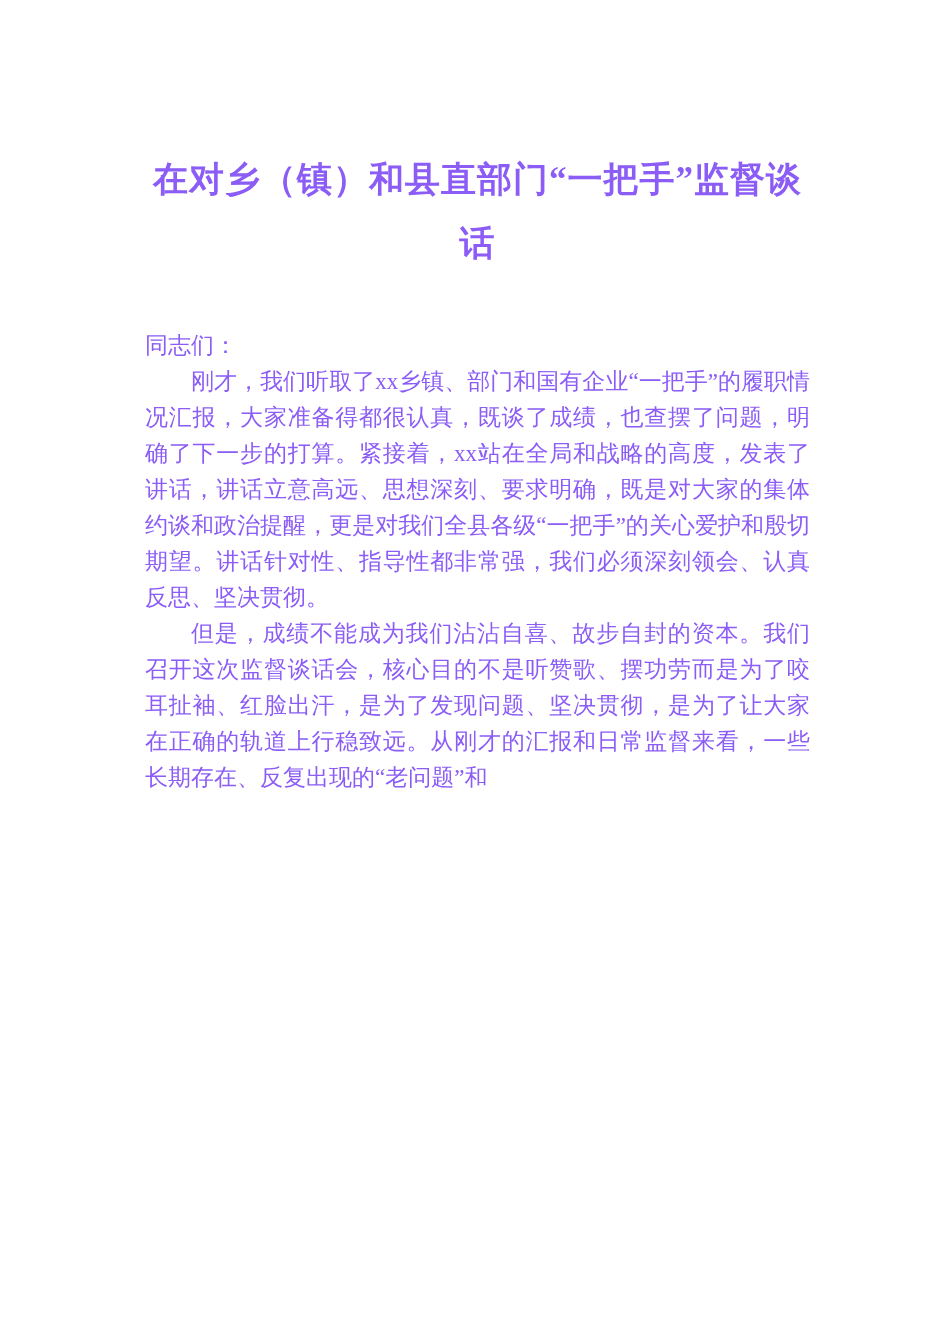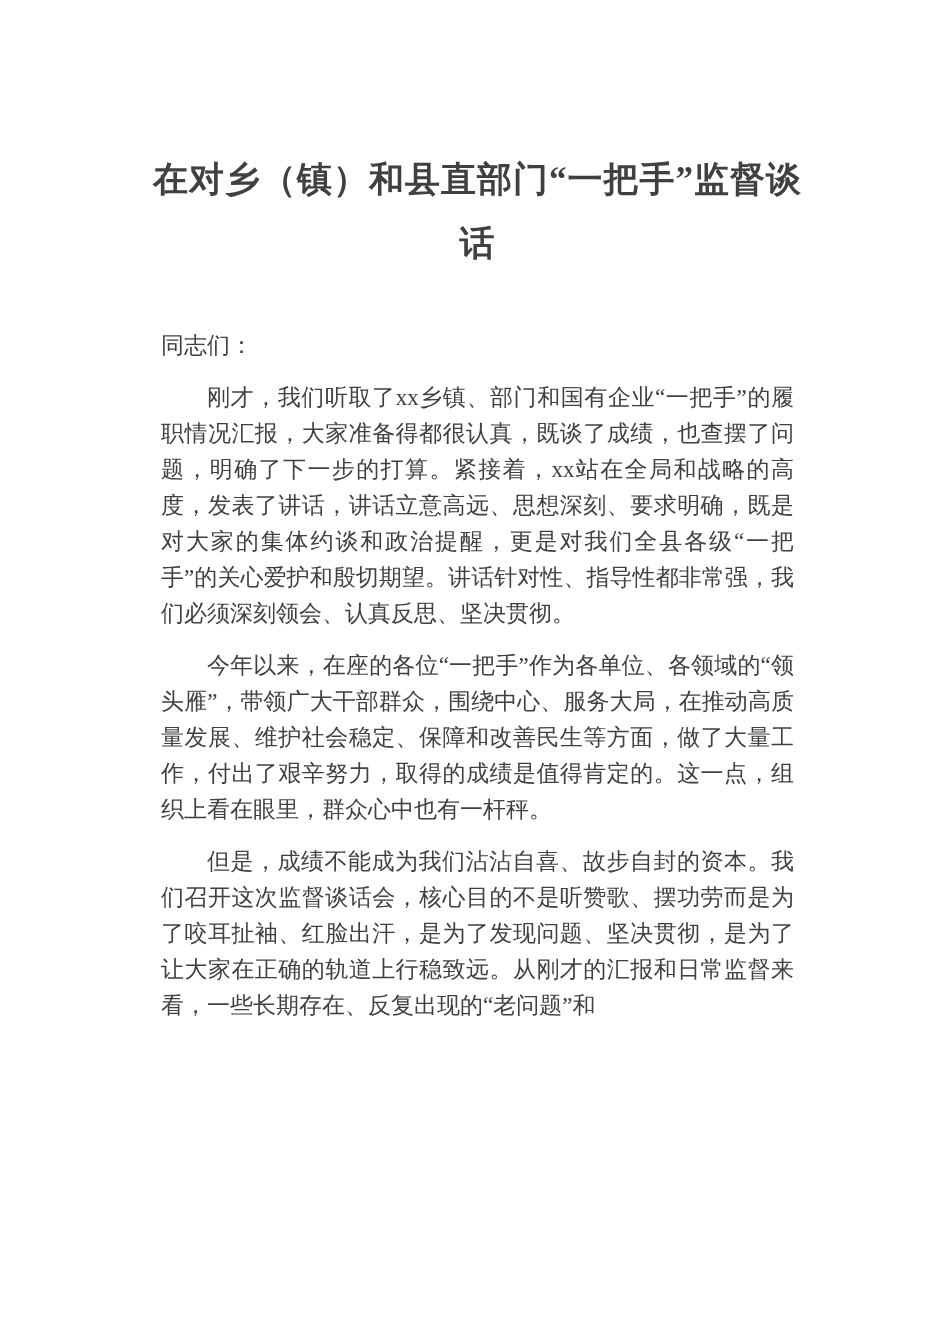--- a/index.html
+++ b/index.html
@@ -6,39 +6,39 @@
     margin: 0;
     padding: 0;
     background: #ffffff;
   }
   .page {
     width: 950px;
     min-height: 1344px;
     box-sizing: border-box;
     margin: 0 auto;
     background: #ffffff;
-    color: #404040;
+    color: #8b5cf6;
     padding: 148px 140px 40px 145px;
     font-family: "Liberation Serif", "DejaVu Serif", serif;
   }
   .doc-title {
     font-size: 35px;
     font-weight: bold;
     text-align: center;
     line-height: 64px;
     margin: 0 0 52px 0;
     letter-spacing: 1px;
   }
   .title-line {
     display: block;
   }
   .doc-body p {
     font-size: 23px;
     line-height: 36px;
-    margin: 16px;
+    margin: 0;
     text-align: justify;
     word-break: break-all;
   }
   .salutation-para {
     text-indent: 0;
   }
   .body-para {
     text-indent: 2em;
   }
   .heading-para {
@@ -55,18 +55,17 @@
     <span class="title-line">在对乡（镇）和县直部门“一把手”监督谈话</span>
   </h1>
 
   <div class="doc-body">
     <p class="salutation-para">同志们：</p>
 
     <p class="body-para">刚才，我们听取了xx乡镇、部门和国有企业“一把手”的履职情况汇报，大家准备得都很认真，既谈了成绩，也查摆了问题，明确了下一步的打算。紧接着，xx站在全局和战略的高度，发表了讲话，讲话立意高远、思想深刻、要求明确，既是对大家的集体约谈和政治提醒，更是对我们全县各级“一把手”的关心爱护和殷切期望。讲话针对性、指导性都非常强，我们必须深刻领会、认真反思、坚决贯彻。</p>
 
 
 
-    <p class="body-para">今年以来，在座的各位“一把手”作为各单位、各领域的“领头雁”，带领广大干部群众，围绕中心、服务大局，在推动高质量发展、维护社会稳定、保障和改善民生等方面，做了大量工作，付出了艰辛努力，取得的成绩是值得肯定的。这一点，组织上看在眼里，群众心中也有一杆秤。</p>
 
     <p class="body-para">但是，成绩不能成为我们沾沾自喜、故步自封的资本。我们召开这次监督谈话会，核心目的不是听赞歌、摆功劳而是为了咬耳扯袖、红脸出汗，是为了发现问题、坚决贯彻，是为了让大家在正确的轨道上行稳致远。从刚才的汇报和日常监督来看，一些长期存在、反复出现的“老问题”和</p>
   </div>
 
 </div>
 
 </body></html>

